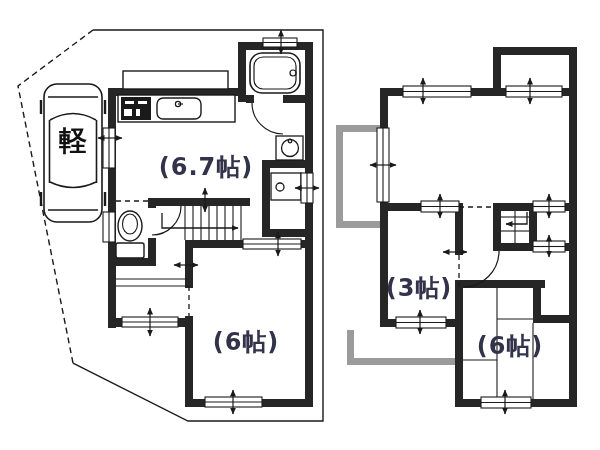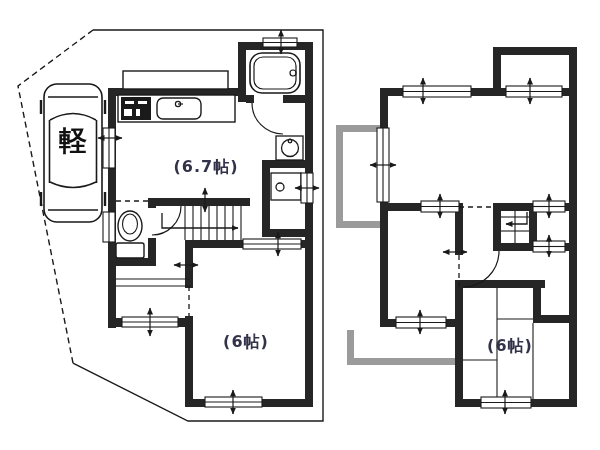--- a/index.html
+++ b/index.html
@@ -1,20 +1,20 @@
 <!DOCTYPE html>
 <html><head>
 <meta charset="utf-8">
 <style>
   html,body{margin:0;padding:0;background:#ffffff;}
   .canvas{position:relative;width:600px;height:450px;background:#ffffff;overflow:hidden;
           font-family:"DejaVu Sans",sans-serif;}
   .canvas svg{position:absolute;left:0;top:0;}
   .room-label{position:absolute;transform:translate(-50%,-50%);color:#32324a;
-              font-size:16px;font-weight:700;letter-spacing:1px;white-space:nowrap;}
+              font-size:24px;font-weight:700;letter-spacing:1px;white-space:nowrap;}
   .parking-label{position:absolute;transform:translate(-50%,-50%);color:#111111;
               font-size:28px;font-weight:700;}
 </style>
 </head>
 <body>
 
 <div class="canvas">
 
 <svg width="600" height="450" viewBox="0 0 600 450">
   <defs>
@@ -289,15 +289,16 @@
     <path d="M186,265 L174,265" marker-end="url(#arw)"></path>
         <path d="M186,265 L198,265" marker-end="url(#arw)"></path>
     <path d="M455,252 L443,252" marker-end="url(#arw)"></path>
         <path d="M455,252 L467,252" marker-end="url(#arw)"></path>
   </g>
 </svg>
 
 <div class="parking-label" style="left:73px;top:141px;">軽</div>
 <div class="room-label" style="left:206px;top:167px;">(6.7帖)</div>
 <div class="room-label" style="left:246px;top:342px;">(6帖)</div>
+<div class="room-label" style="left:419px;top:288px;">(3帖)</div>
 <div class="room-label" style="left:510px;top:346px;">(6帖)</div>
 
 </div>
 
 </body></html>

